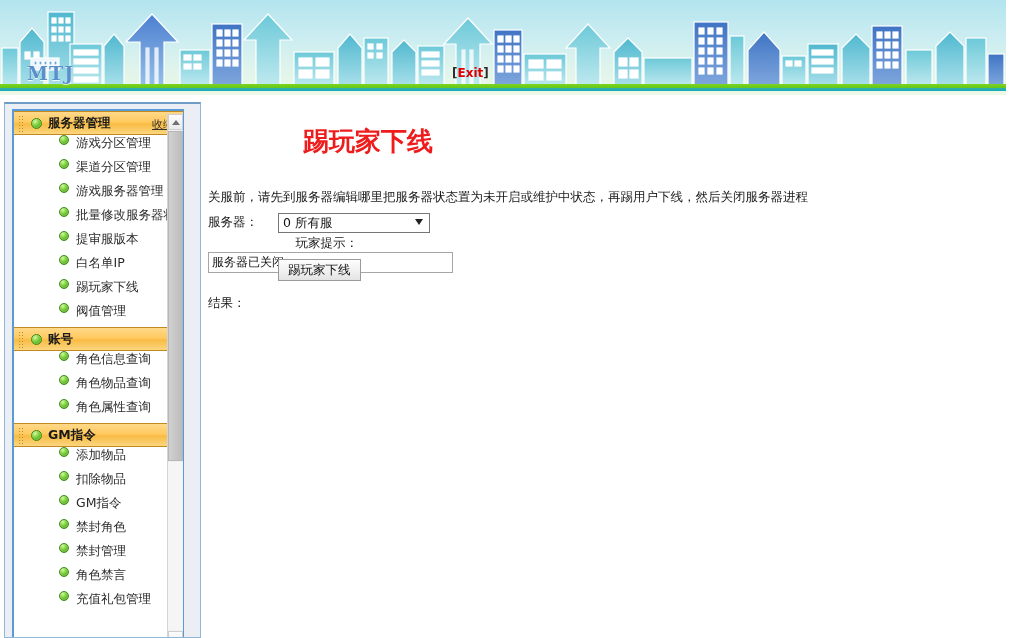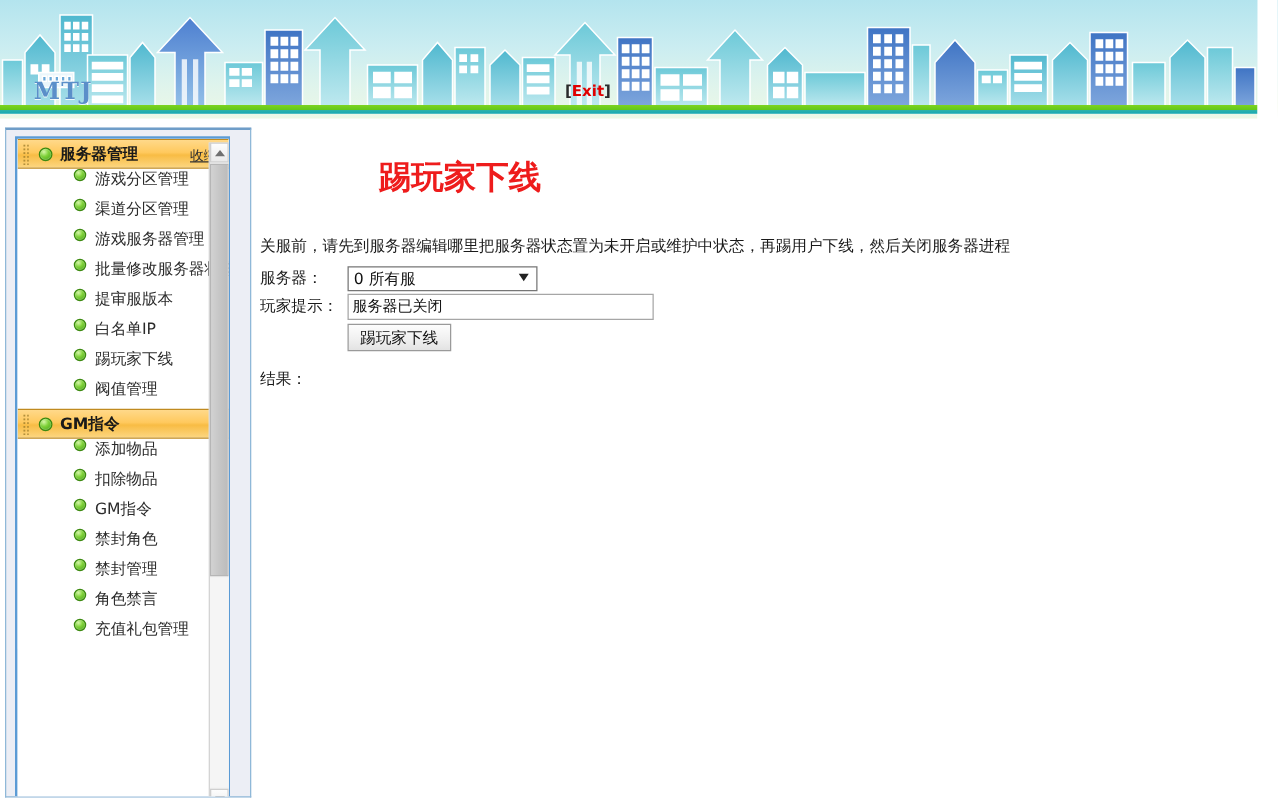--- a/index.html
+++ b/index.html
@@ -162,21 +162,21 @@
   }
   #hint-text {
     position: absolute; left: 3px; top: 87px;
     font-size: 12.5px; color: #1a1a1a; white-space: nowrap;
   }
   .form-row {
     position: absolute; left: 3px;
     display: flex; align-items: center;
   }
   #row-server { top: 110px; }
-  #row-msg { top: 133px; }
+  #row-msg { top: 133px; flex-direction: column; }
   #row-btn { top: 157px; }
   #row-result { top: 193px; }
   .form-label {
     font-size: 12.5px; color: #1a1a1a;
     width: 70px; text-align: left; white-space: nowrap;
   }
   #server-select {
     width: 152px; height: 20px;
     font-size: 12.5px; color: #111;
     font-family: "DejaVu Sans", "Liberation Sans", sans-serif;
@@ -486,20 +486,39 @@
           </div>
           <div class="menu-item">
             <span class="bullet"></span>
             <span class="label">阀值管理</span>
           </div>
         </div>
         <div class="menu-group">
           <div class="group-header">
             <span class="drag-dots"></span>
             <span class="bullet"></span>
+            <span class="group-title">账号</span>
+          </div>
+          <div class="menu-item">
+            <span class="bullet"></span>
+            <span class="label">角色信息查询</span>
+          </div>
+          <div class="menu-item">
+            <span class="bullet"></span>
+            <span class="label">角色物品查询</span>
+          </div>
+          <div class="menu-item">
+            <span class="bullet"></span>
+            <span class="label">角色属性查询</span>
+          </div>
+        </div>
+        <div class="menu-group">
+          <div class="group-header">
+            <span class="drag-dots"></span>
+            <span class="bullet"></span>
             <span class="group-title">GM指令</span>
           </div>
           <div class="menu-item">
             <span class="bullet"></span>
             <span class="label">添加物品</span>
           </div>
           <div class="menu-item">
             <span class="bullet"></span>
             <span class="label">扣除物品</span>
           </div>

